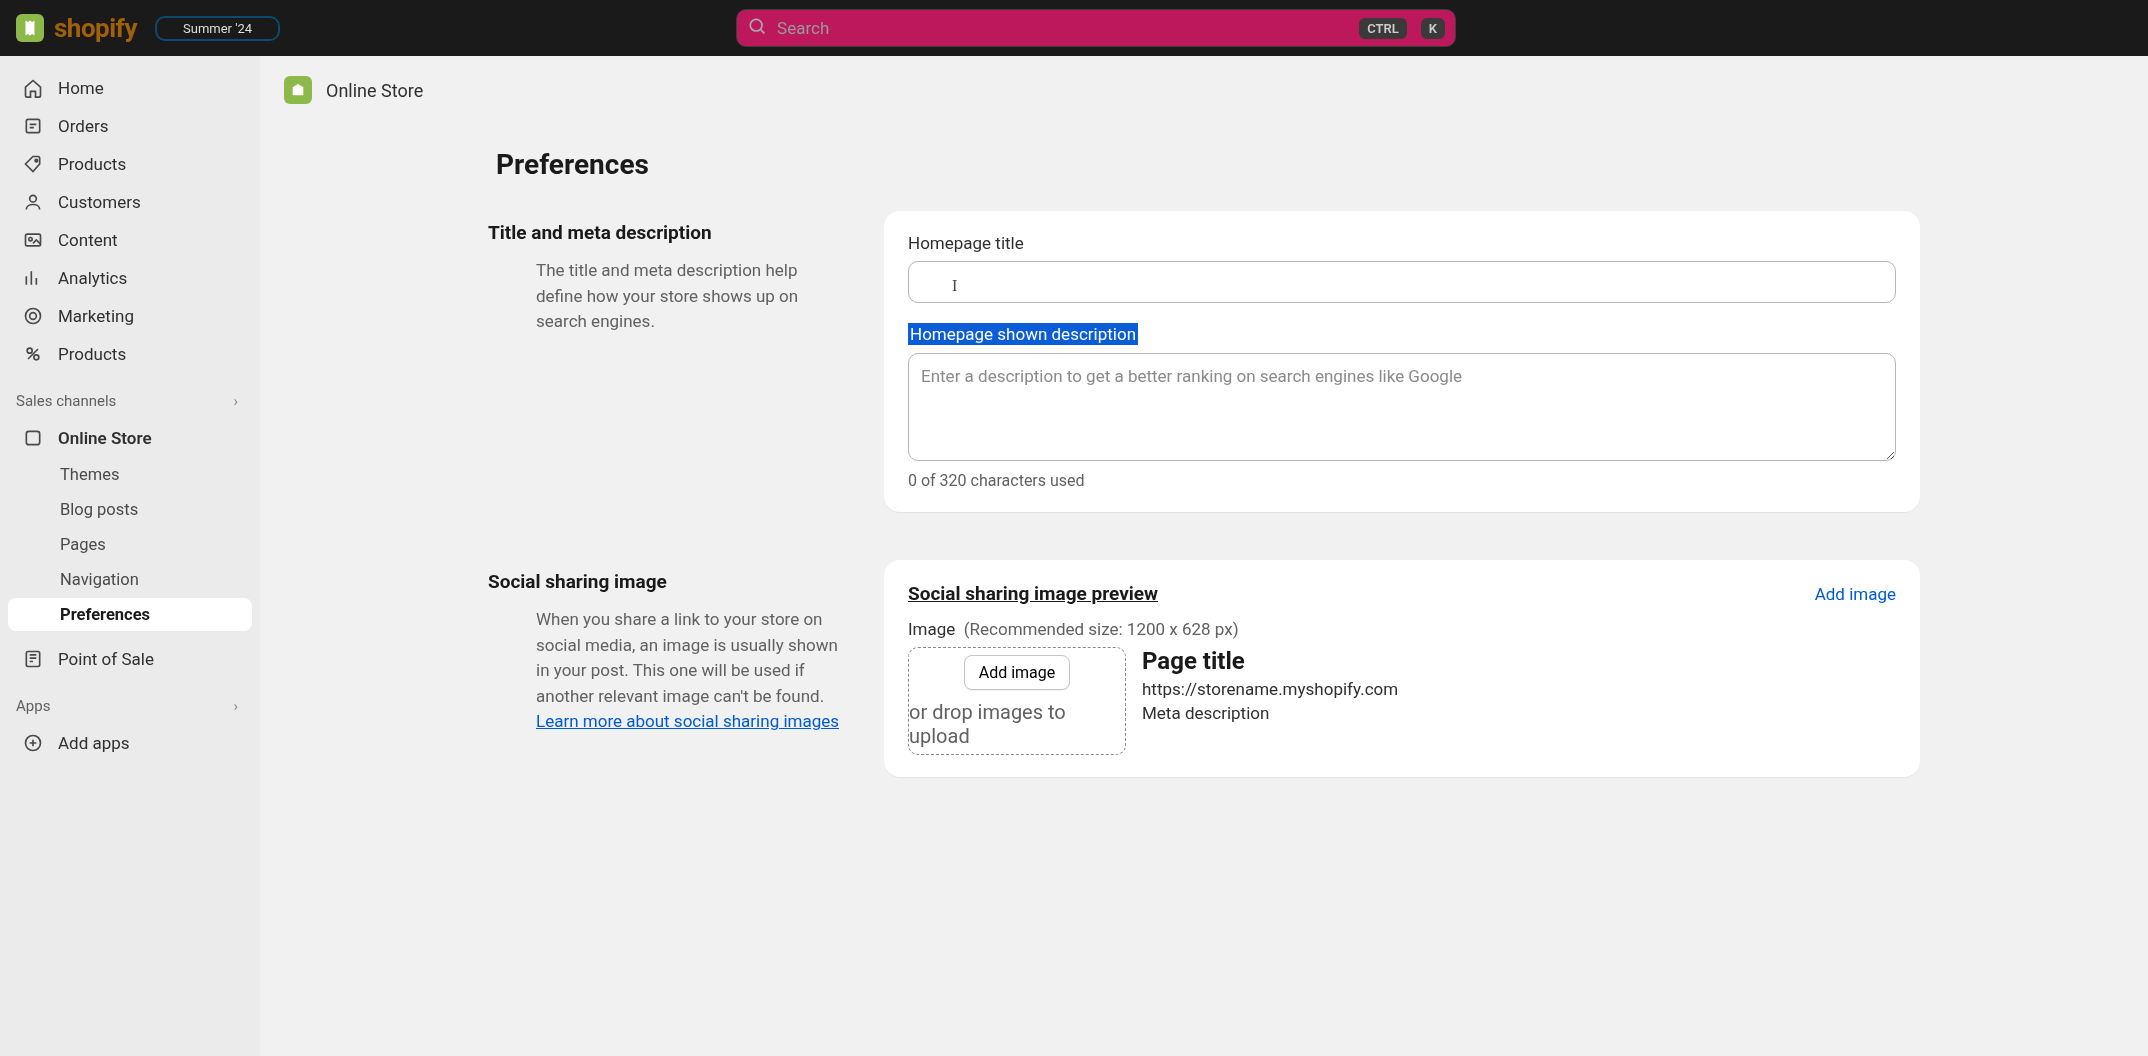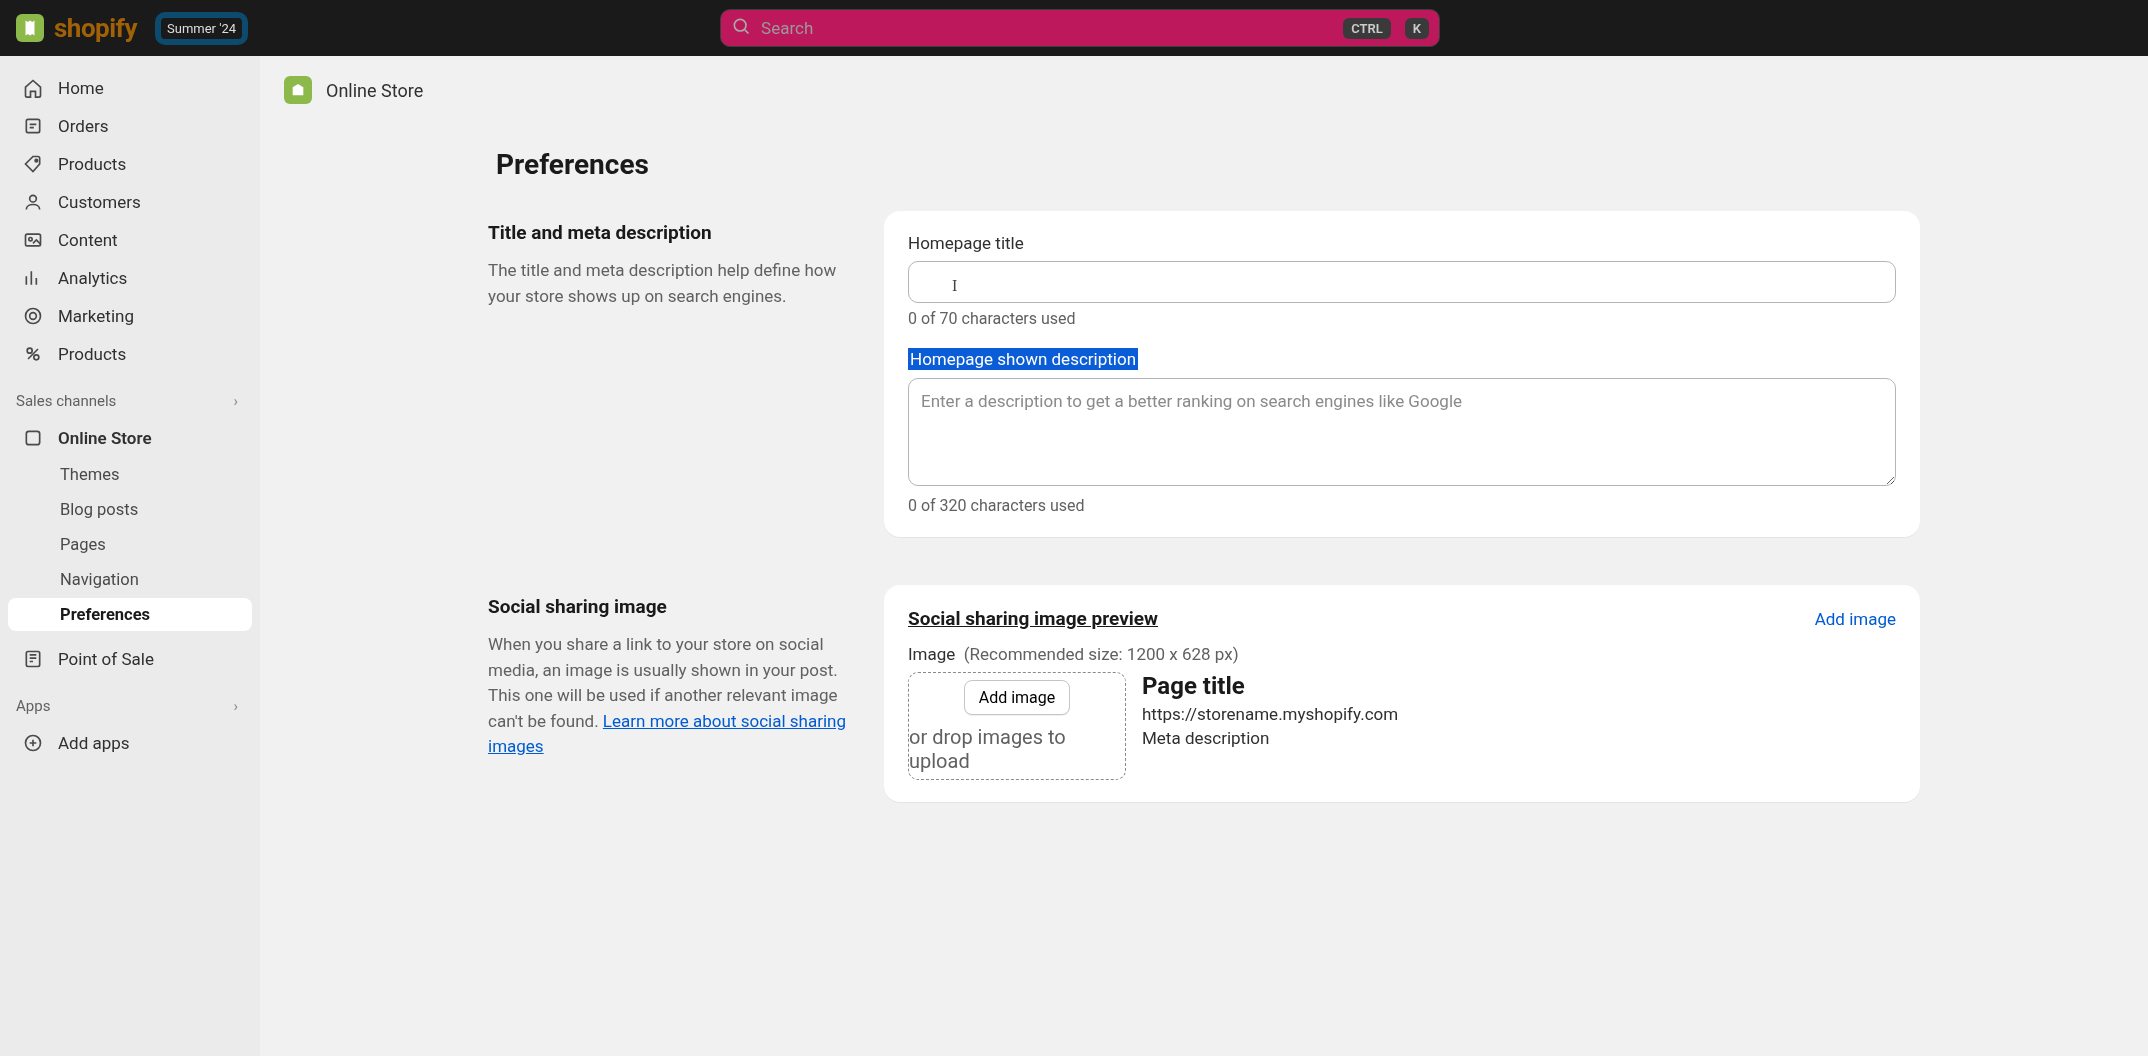--- a/index.html
+++ b/index.html
@@ -4,21 +4,21 @@
 <style>
 * { margin: 0; padding: 0; box-sizing: border-box; font-family: -apple-system, BlinkMacSystemFont, "Segoe UI", Roboto, Helvetica, Arial, sans-serif; }
 body { background: #f1f1f1; width: 2148px; height: 1056px; overflow: hidden; }
 
 
 .topbar { background: #1a1a1a; height: 56px; display: flex; align-items: center; padding: 0 16px; }
 .logo-wrap { display: flex; align-items: center; gap: 10px; }
 .logo-mark { width: 28px; height: 28px; background:#8db84a; border-radius:6px; display:flex; align-items:center; justify-content:center; }
 .logo-mark svg { width:18px; height:18px; fill:#fff; }
 .logo-text { color:#a16207; font-weight:700; font-size:26px; letter-spacing:-0.5px; }
-.badge-summer { border:6px solid #0c4a6e; color:#ddd; font-size:13px; padding:3px 6px; border-radius:10px; margin-left:8px; }
+.badge-summer { border:2px solid #0c4a6e; color:#ddd; font-size:13px; padding:3px 26px; border-radius:10px; margin-left:8px; }
 .search-wrap { flex:1; display:flex; justify-content:center; }
 .search-box { width:720px; background:#be185d; border:1px solid #3d3d3d; border-radius:10px; height:38px; display:flex; align-items:center; padding:0 10px; gap:10px; }
 .search-box .icon { color:#aaa; }
 .search-box input { flex:1; background:transparent; border:none; outline:none; color:#ddd; font-size:17px; }
 .search-box input::placeholder { color:#9a9a9a; }
 .kbd { background:#3a3a3a; color:#ccc; font-size:13px; padding:3px 8px; border-radius:6px; font-weight:600; }
 .kbd + .kbd { margin-left:4px; }
 
 
 .shell { display:flex; height: calc(100% - 56px); border-radius: 15px; }
@@ -36,21 +36,21 @@
 .crumb-icon { width:28px; height:28px; background:#8db84a; border-radius:6px; display:flex; align-items:center; justify-content:center; }
 .crumb-icon svg { width:16px; height:16px; fill:#fff; }
 .crumb-text { font-size:18px; color:#303030; }
 
 .content { max-width: 1480px; margin: 0 auto; padding: 20px 24px 60px; }
 h1.page-title { font-size:28px; font-weight:700; color:#1a1a1a; margin: 16px 0 30px 8px; }
 
 .section { display:flex; gap:36px; margin-bottom:48px; }
 .section-left { width: 360px; flex-shrink:0; padding-top:10px; }
 .section-left h2 { font-size:19px; font-weight:700; color:#1a1a1a; margin-bottom:14px; }
-.section-left p { font-size:17px; color:#616161; line-height:1.5; }
+.section-left p { font-size:17px; color:#616161; line-height:1.5;margin-left:48px; }
 .section-left a { color:#005bd3; text-decoration:underline; }
 
 .card { flex:1; background:#fff; border-radius:16px; padding:22px 24px; box-shadow: 0 1px 0 rgba(0,0,0,0.05); }
 .field-label { font-size:17px; color:#303030; margin-bottom:8px; display:block; }
 .field-label.selected { background:#0a5dd6; color:#fff; padding:1px 2px; display:inline-block; }
 .text-input { width:100%; border:1px solid #b5b5b5; border-radius:10px; padding:10px 12px; font-size:17px; outline:none; background:#fff; }
 .helper { font-size:16px; color:#616161; margin-top:6px; }
 .textarea { width:100%; border:1px solid #b5b5b5; border-radius:10px; padding:12px; font-size:17px; min-height:108px; resize:vertical; outline:none; }
 .textarea::placeholder { color:#8a8a8a; }
 .field-group { margin-bottom:20px; position:relative; }
@@ -251,21 +251,20 @@
 
       <div class="section">
         <div class="section-left">
           <h2>Title and meta description</h2>
           <p>The title and meta description help define how your store shows up on search engines.</p>
         </div>
         <div class="card">
           <div class="field-group">
             <label class="field-label">Homepage title</label>
             <input class="text-input" type="text" value="" style="">
-            <div class="helper">0 of 70 characters used</div>
             <span class="caret-mark">I</span>
           </div>
           <div class="field-group" style="margin-bottom:0;">
             <label class="field-label selected">Homepage shown description</label>
             <textarea class="textarea" placeholder="Enter a description to get a better ranking on search engines like Google" style=""></textarea>
             <div class="helper">0 of 320 characters used</div>
           </div>
         </div>
       </div>
 

